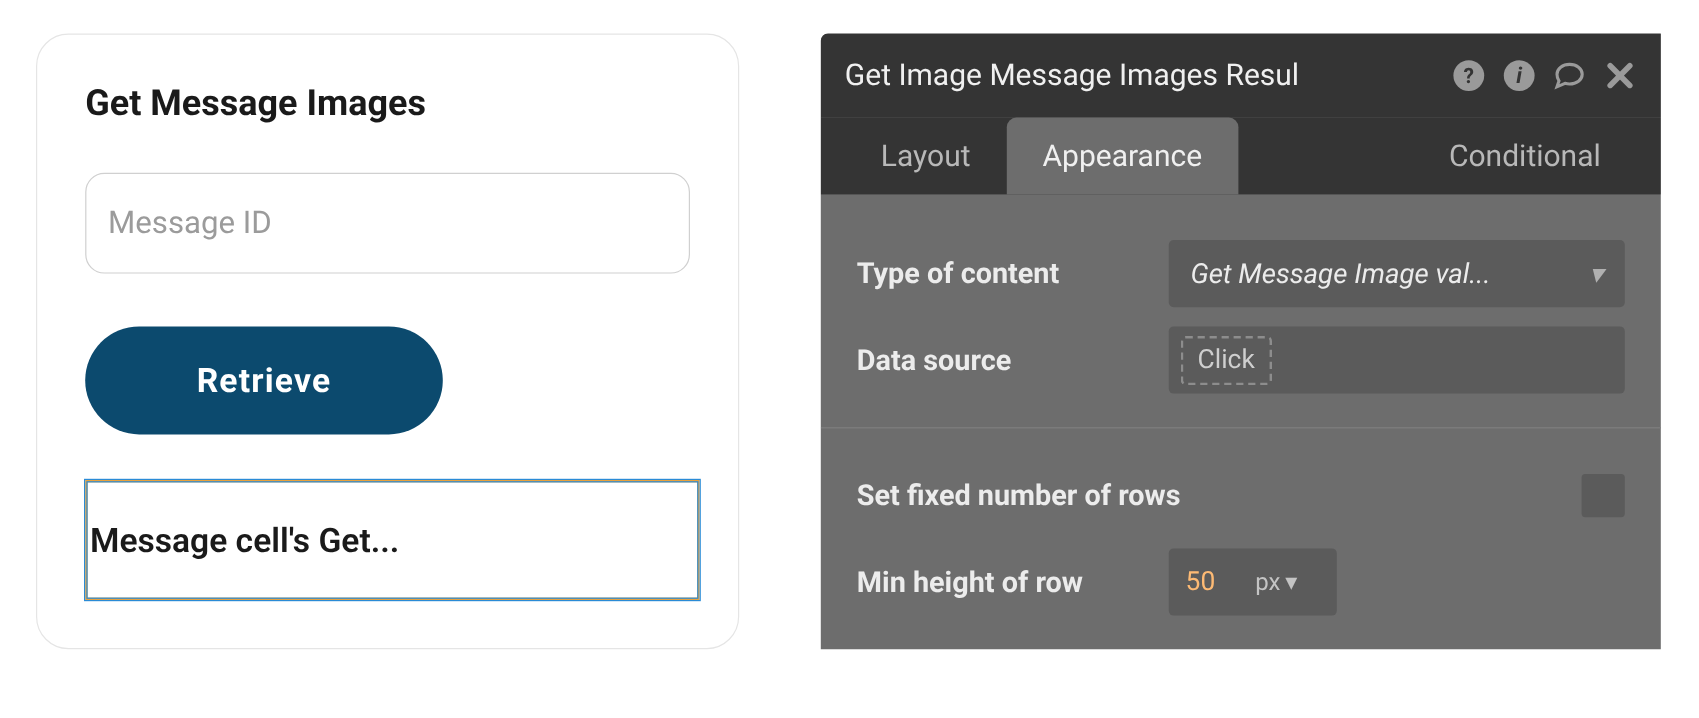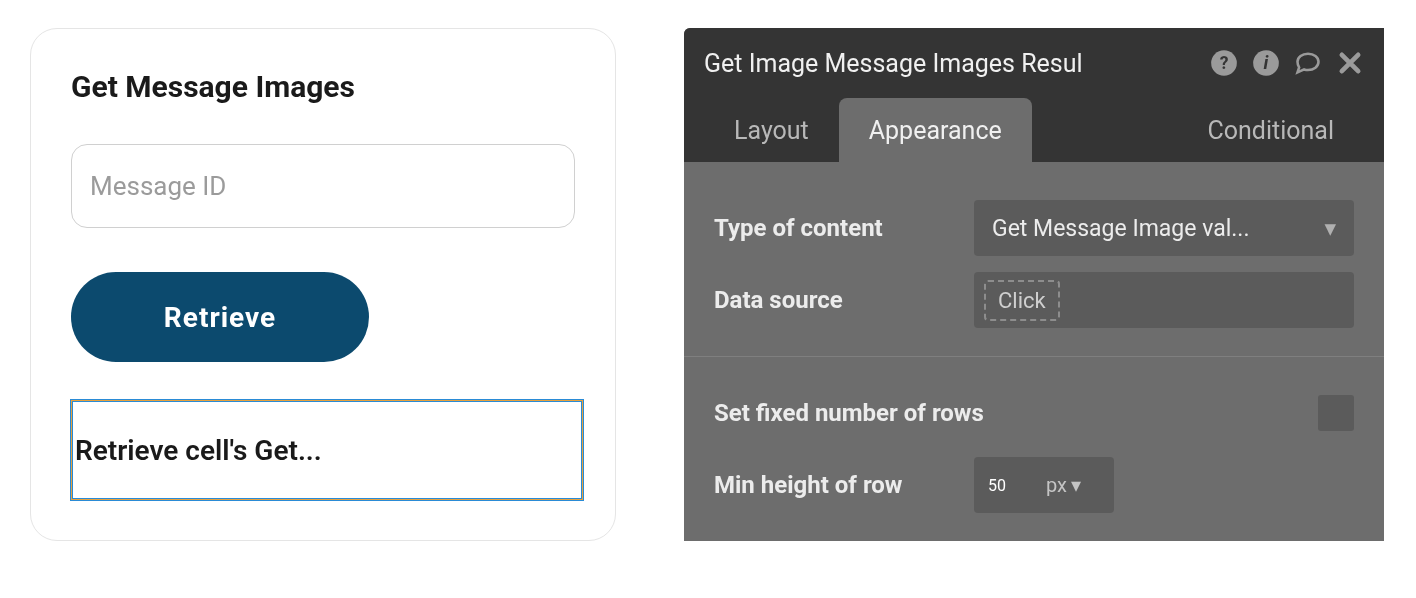--- a/index.html
+++ b/index.html
@@ -162,20 +162,21 @@
       background: #5b5b5b;
       height: 56px;
       border-radius: 4px;
       display: flex;
       align-items: center;
       padding: 0 18px;
       color: #ececec;
       font-size: 23px;
       cursor: pointer;
       gap: 10px;
+      font-style: italic;
     }
     .dropdown-text {
       flex: 1;
       white-space: nowrap;
       overflow: hidden;
       text-overflow: ellipsis;
     }
     .dropdown-caret {
       color: #b0b0b0;
     }
@@ -213,22 +214,22 @@
       border-radius: 4px;
       display: flex;
       align-items: center;
       padding: 0 14px;
       width: 140px;
       gap: 10px;
     }
     .number-input {
       background: transparent;
       border: none;
-      color: #ffffff;
-      font-size: 16px;
+      color: #fdba74;
+      font-size: 22px;
       width: 48px;
       outline: none;
     }
     .unit-label {
       color: #c4c4c4;
       font-size: 20px;
       cursor: pointer;
       display: flex;
       align-items: center;
       gap: 4px;
@@ -241,21 +242,21 @@
 </head>
 <body>
 
 <div class="container">
 
   <div class="left-card">
     <h2 class="card-title">Get Message Images</h2>
     <input class="text-input" type="text" placeholder="Message ID" style="">
     <button class="retrieve-btn">Retrieve</button>
     <div class="selected-element">
-      <span class="selected-text">Retrieve cell's Get...</span>
+      <span class="selected-text">Message cell's Get...</span>
     </div>
   </div>
 
   <div class="right-panel">
 
     <div class="panel-header">
       <div class="panel-title">Get Image Message Images Resul</div>
       <span class="header-icon">
         <svg viewBox="0 0 24 24" fill="currentColor">
             <circle cx="12" cy="12" r="11"></circle>

